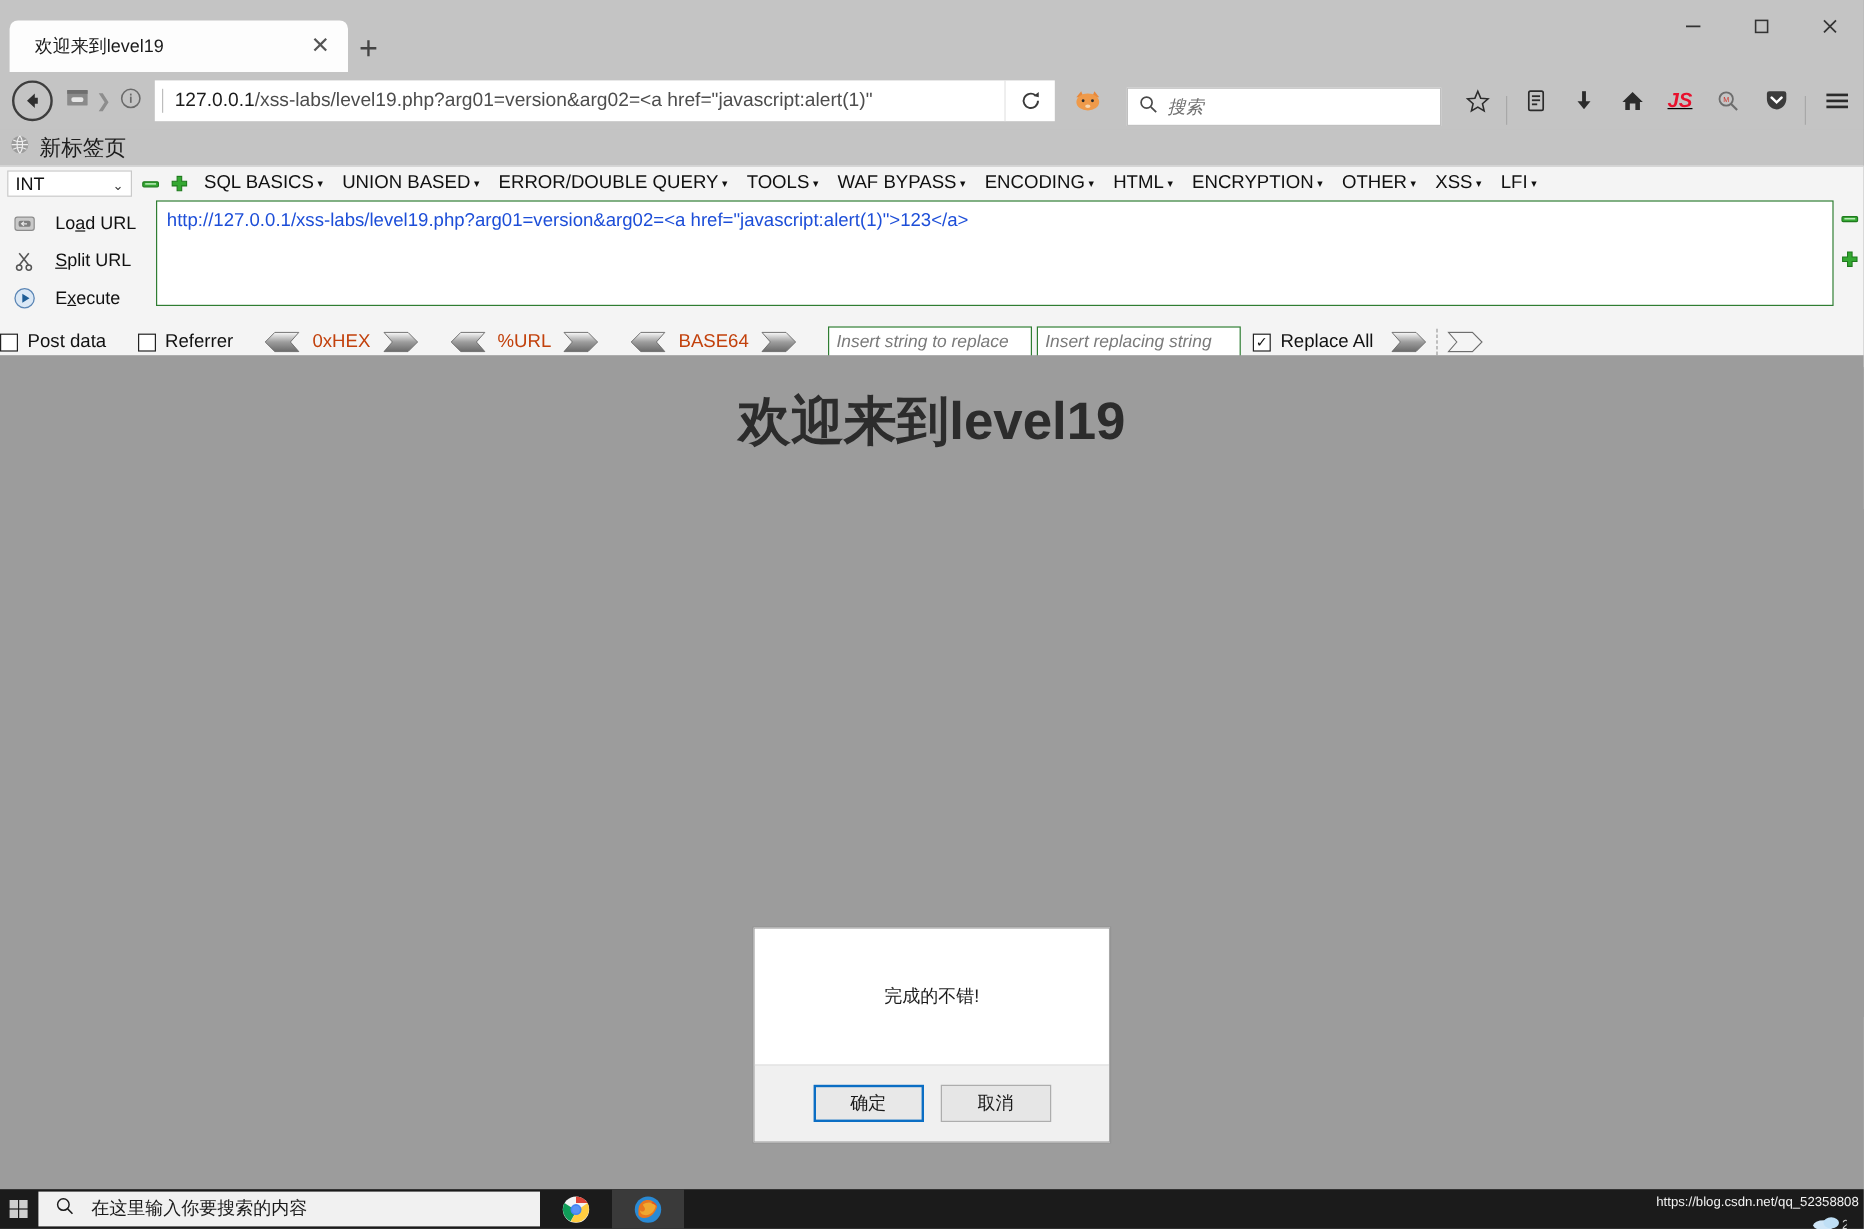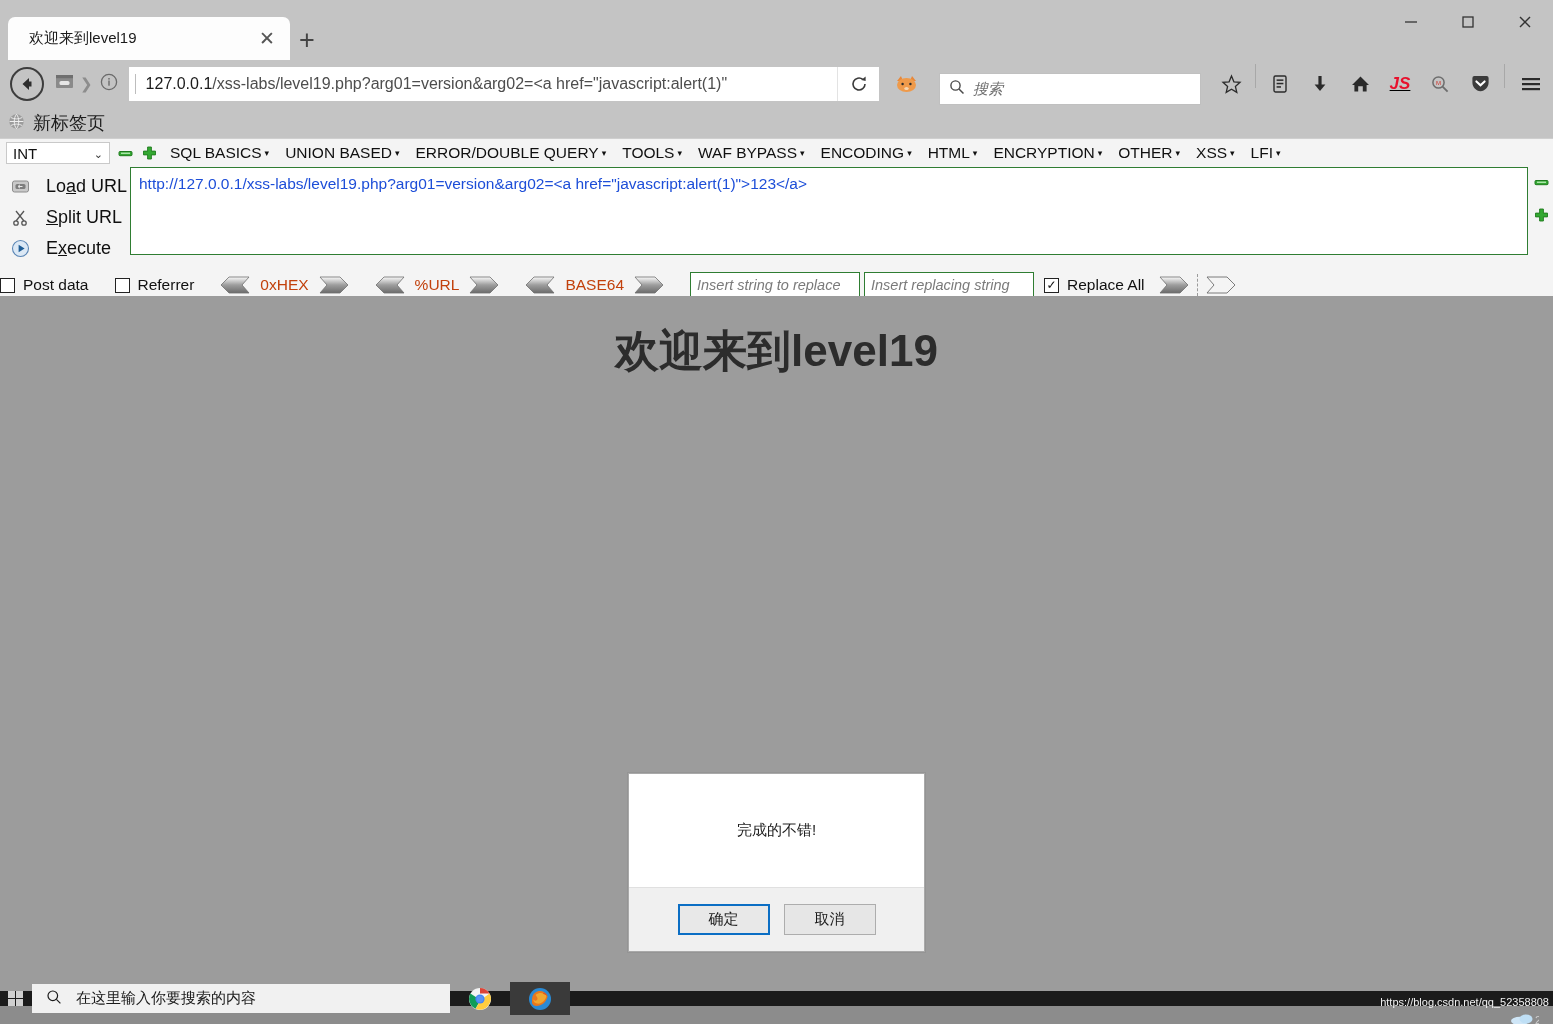--- a/index.html
+++ b/index.html
@@ -87,21 +87,21 @@
 
   .searchbox {
     width: 262px; height: 32px; background: #fff; border: 1px solid #c0c0c0;
     margin-left: 14px; display: flex; align-items: center; margin-top: 10px;
   }
   .searchbox .mag { margin-left: 9px; }
   .search-ph {
     font-size: 15px; color: #6f6f6f; font-style: italic; margin-left: 8px;
   }
 
-  .toolicons { display: flex; align-items: flex-start; margin-left: 10px; text-decoration: underline; }
+  .toolicons { display: flex; align-items: flex-end; margin-left: 10px; text-decoration: underline; }
   .ti {
     width: 40px; height: 40px;
     display: flex; align-items: center; justify-content: center;
     color: #2b2b2b;
   }
   .ti.js { color: #e8112d; font-weight: bold; font-size: 17px; font-style: italic; }
   .vdivider { width: 1px; height: 24px; background: #a8a8a8; margin: 0 4px; }
   .hamburger { width: 44px; height: 40px; display: flex; align-items: center; justify-content: center; }
 
   
@@ -138,21 +138,21 @@
     display: flex; align-items: center;
   }
   .hb-menu-item .tri { margin-left: 3px; font-size: 9px; line-height: 1; }
 
   .hb-body { display: flex; }
   .hb-left { width: 130px; padding-top: 4px; }
   .hb-action {
     display: flex; align-items: center; height: 31px; padding-left: 8px;
   }
   .hb-action .ico { width: 24px; display: flex; align-items: center; justify-content: center; }
-  .hb-action .lbl { font-size: 18px; color: #101010; margin-left: 14px; }
+  .hb-action .lbl { font-size: 15px; color: #101010; margin-left: 14px; }
   .hb-action .lbl u { text-decoration: underline; }
 
   .hb-center { flex: 1; padding-right: 2px; }
   .hb-textarea {
     height: 88px; background: #fff;
     border: 1px solid #2f7d32;
     padding: 6px 8px;
     font-size: 15.5px; color: #1d4ed8;
     font-family: Liberation Sans, sans-serif;
     overflow: hidden; word-break: break-all;
@@ -215,21 +215,21 @@
   }
   .dlg-btn {
     width: 92px; height: 31px; font-size: 15px; color: #1a1a1a;
     background: #e6e6e6; border: 1px solid #adadad;
     display: flex; align-items: center; justify-content: center;
   }
   .dlg-btn.primary { background: #e8e8e8; border: 2px solid #0b6ec4; }
 
   
   #taskbar {
-    position: absolute; left: 0; top: 991px; width: 1553px; height: 15px;
+    position: absolute; left: 0; top: 991px; width: 1553px; height: 33px;
     background: #1b1b1b; display: flex; align-items: center;
   }
   .tb-start { width: 30px; height: 33px; display:flex; align-items:center; justify-content:center; }
   .tb-search {
     width: 418px; height: 29px; background: #f1f1f1; margin-left: 2px;
     display: flex; align-items: center;
   }
   .tb-search .mg { margin-left: 14px; }
   .tb-search .ph { font-size: 15px; color: #1a1a1a; margin-left: 14px; white-space: nowrap; }
   .tb-app { width: 60px; height: 33px; display: flex; align-items: center; justify-content: center; }

